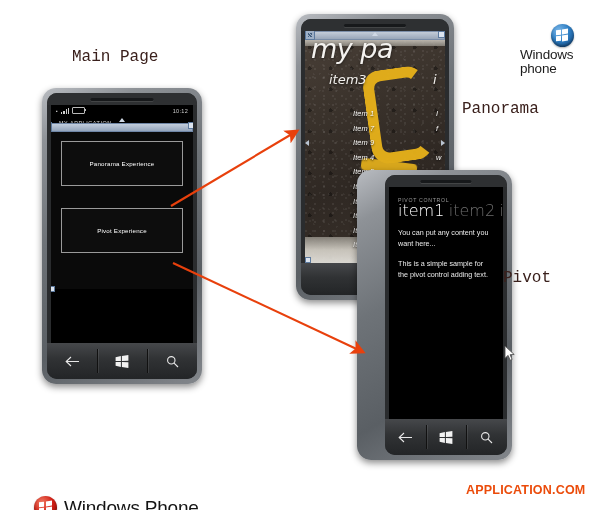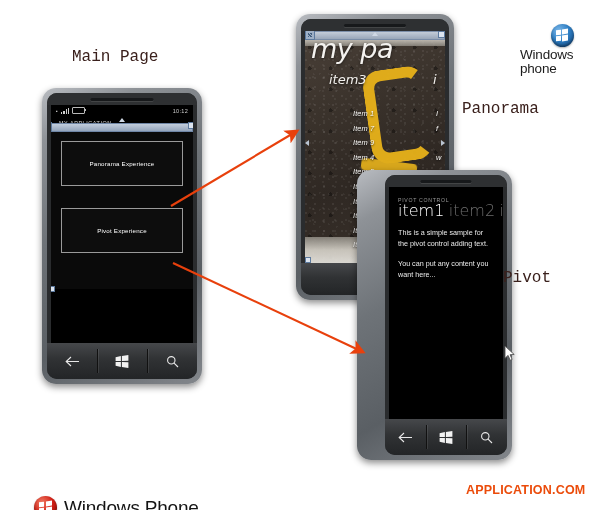--- a/index.html
+++ b/index.html
@@ -273,22 +273,22 @@
     <div class="phone-inner">
       <div class="speaker"></div>
       <div class="screen">
         <div class="pivot-head">PIVOT CONTROL</div>
         <div class="pivot-tabs">
           <span class="pt-active">item1</span>
           <span class="pt-dim">item2</span>
           <span class="pt-dim">ite</span>
         </div>
         <div class="pivot-body">
+          <p>You can put any content you want here...</p>
           <p>This is a simple sample for the pivot control adding text.</p>
-          <p>You can put any content you want here...</p>
         </div>
       </div>
       <div class="navbar">
         <div class="navbtn">
           <svg width="15" height="11" viewBox="0 0 15 11">
             <path d="M6 1 L1.2 5.5 L6 10" fill="none" stroke="#e8e8e8" stroke-width="1.1"></path>
             <path d="M1.5 5.5 H14" stroke="#e8e8e8" stroke-width="1.1"></path>
           </svg>
         </div>
         <div class="navbtn">

